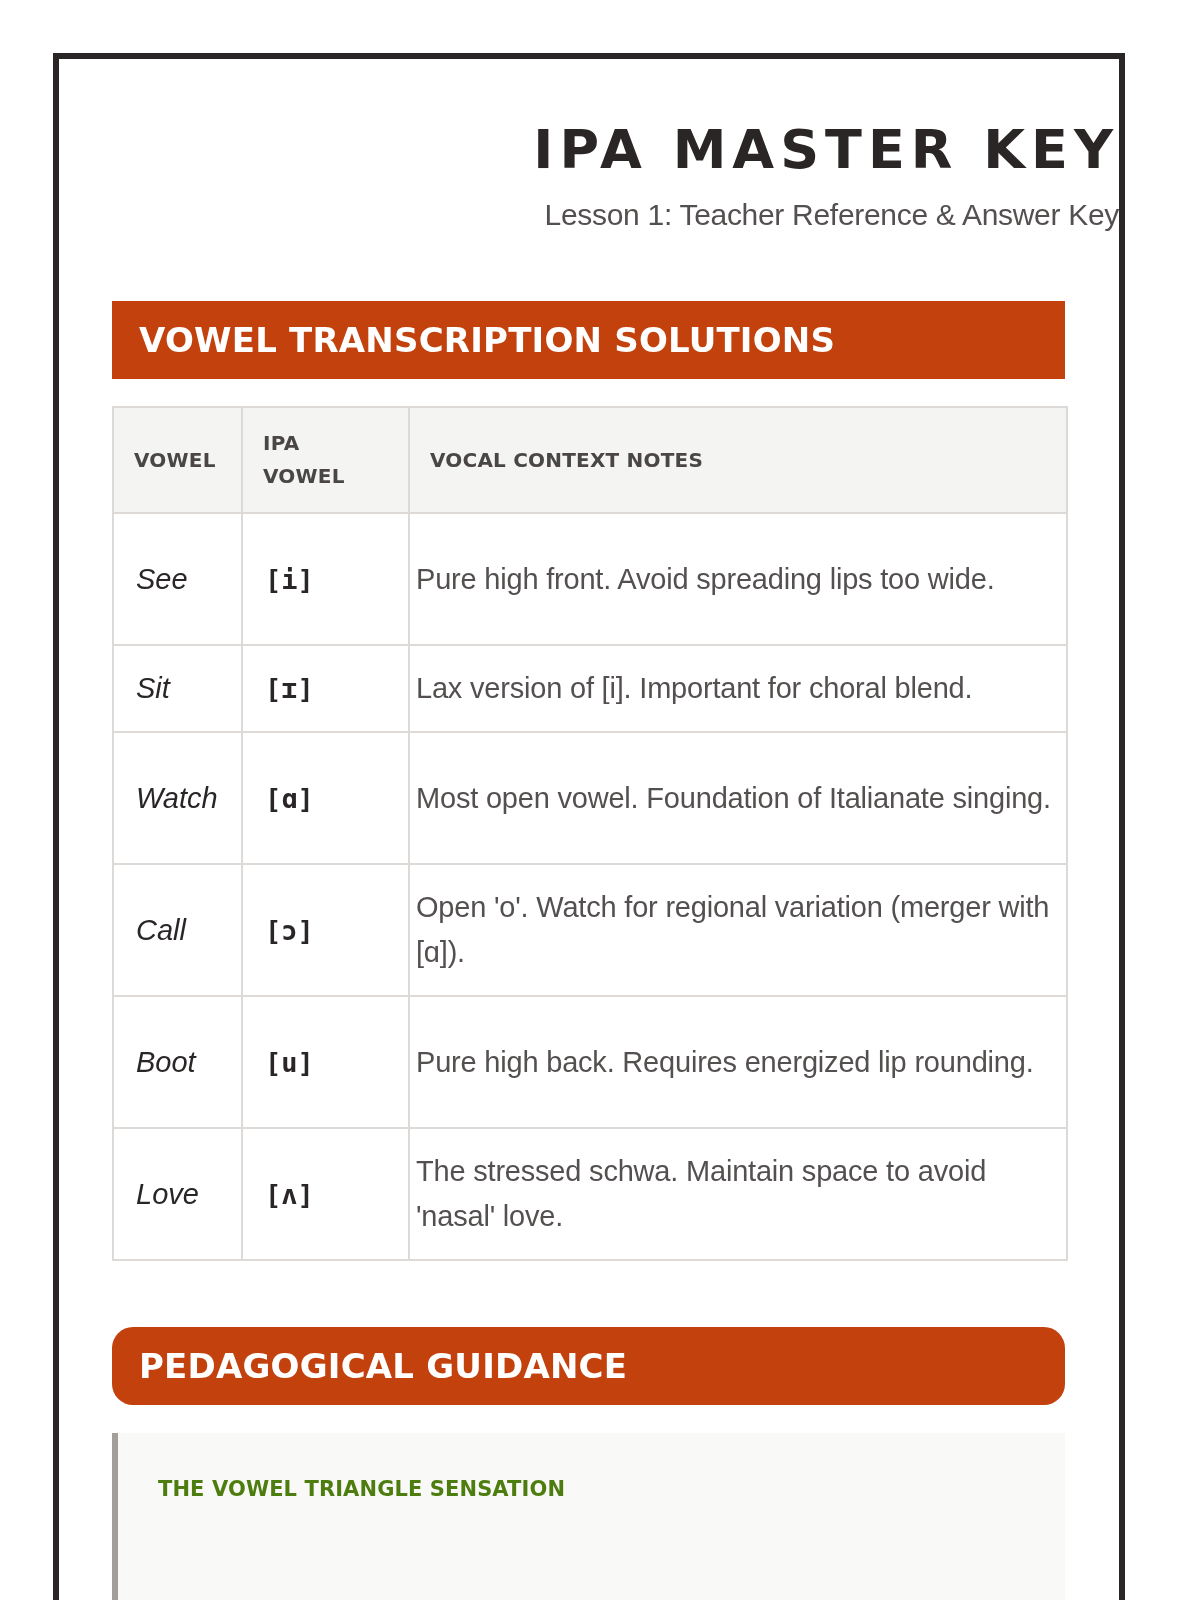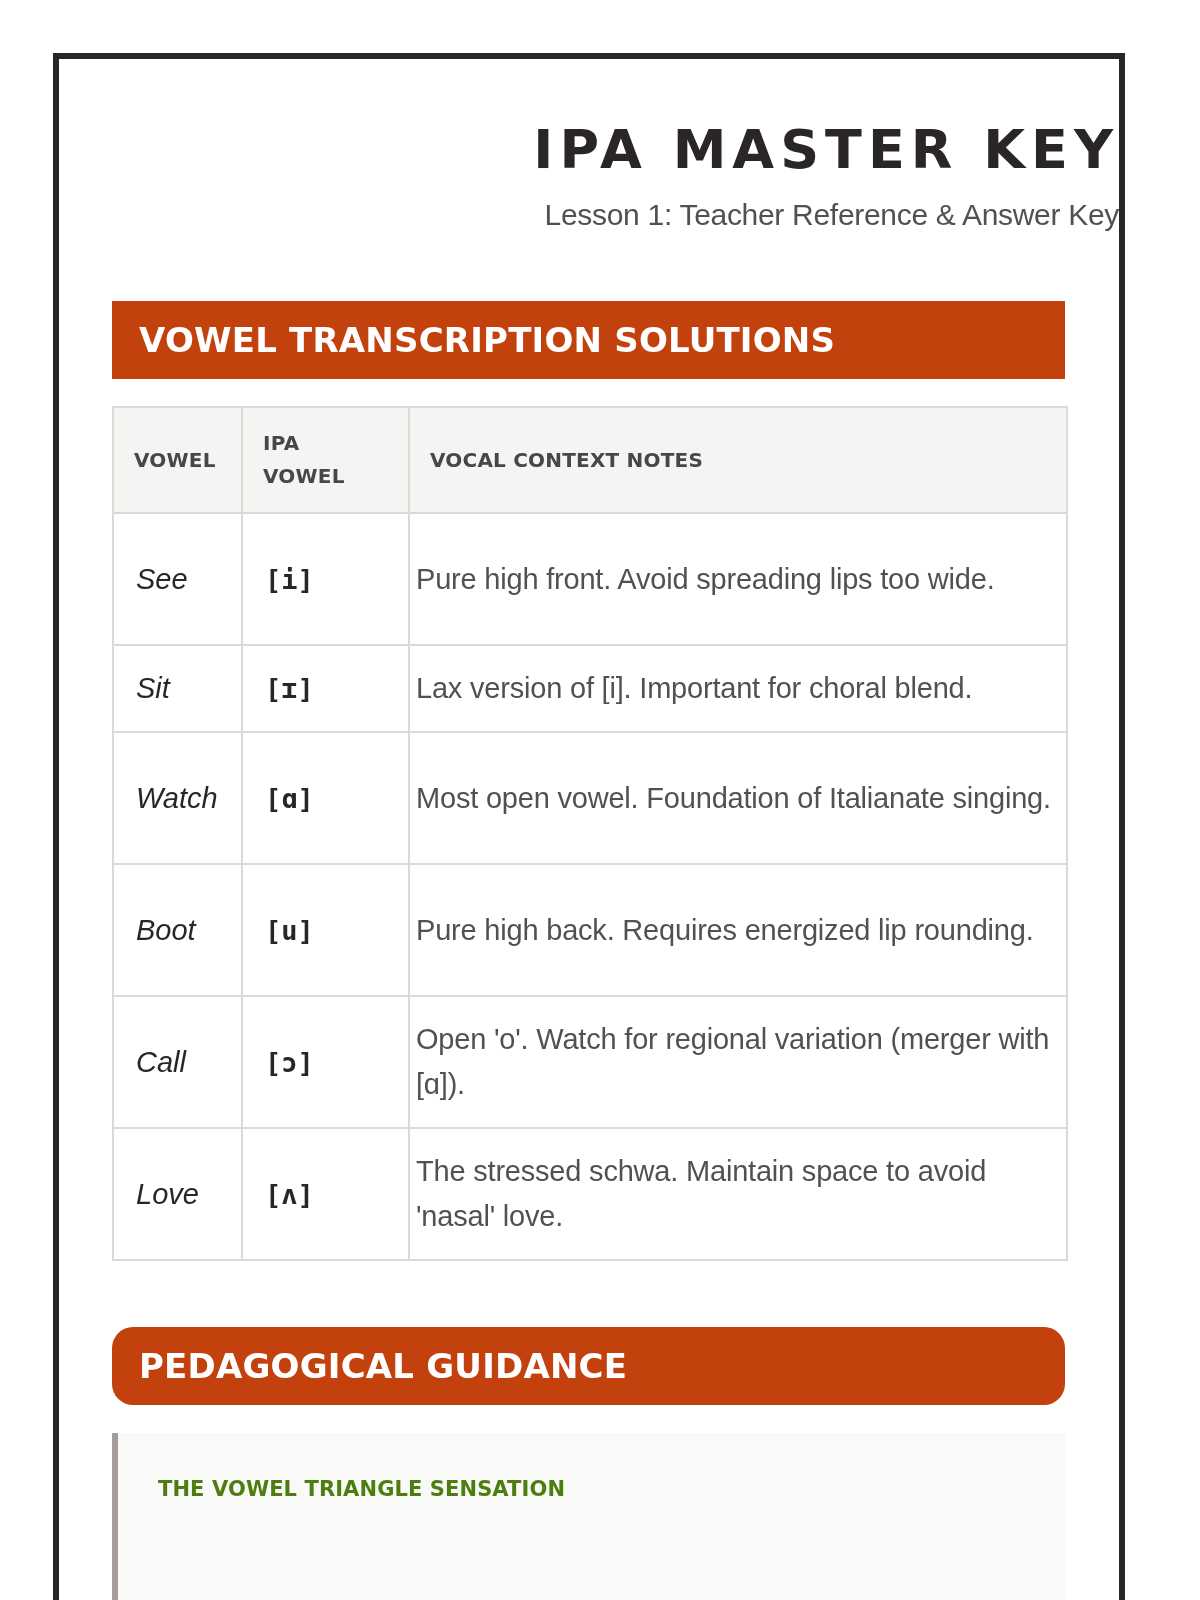--- a/index.html
+++ b/index.html
@@ -202,30 +202,30 @@
         <td class="word">Sit</td>
         <td class="ipa">[ɪ]</td>
         <td class="notes">Lax version of [i]. Important for choral blend.</td>
       </tr>
       <tr class="row-tall">
         <td class="word">Watch</td>
         <td class="ipa">[ɑ]</td>
         <td class="notes">Most open vowel. Foundation of Italianate singing.</td>
       </tr>
       <tr class="row-tall">
+        <td class="word">Call</td>
+        <td class="ipa">[ɔ]</td>
+        <td class="notes">Open 'o'. Watch for regional variation (merger with [ɑ]).</td>
+      </tr>
+      <tr class="row-tall">
         <td class="word">Boot</td>
         <td class="ipa">[u]</td>
         <td class="notes">Pure high back. Requires energized lip rounding.</td>
       </tr>
       <tr class="row-tall">
-        <td class="word">Call</td>
-        <td class="ipa">[ɔ]</td>
-        <td class="notes">Open 'o'. Watch for regional variation (merger with [ɑ]).</td>
-      </tr>
-      <tr class="row-tall">
         <td class="word">Love</td>
         <td class="ipa">[ʌ]</td>
         <td class="notes">The stressed schwa. Maintain space to avoid 'nasal' love.</td>
       </tr>
     </tbody>
   </table>
 
   <div class="section-bar bar-guidance">PEDAGOGICAL GUIDANCE</div>
 
   <div class="callout">

